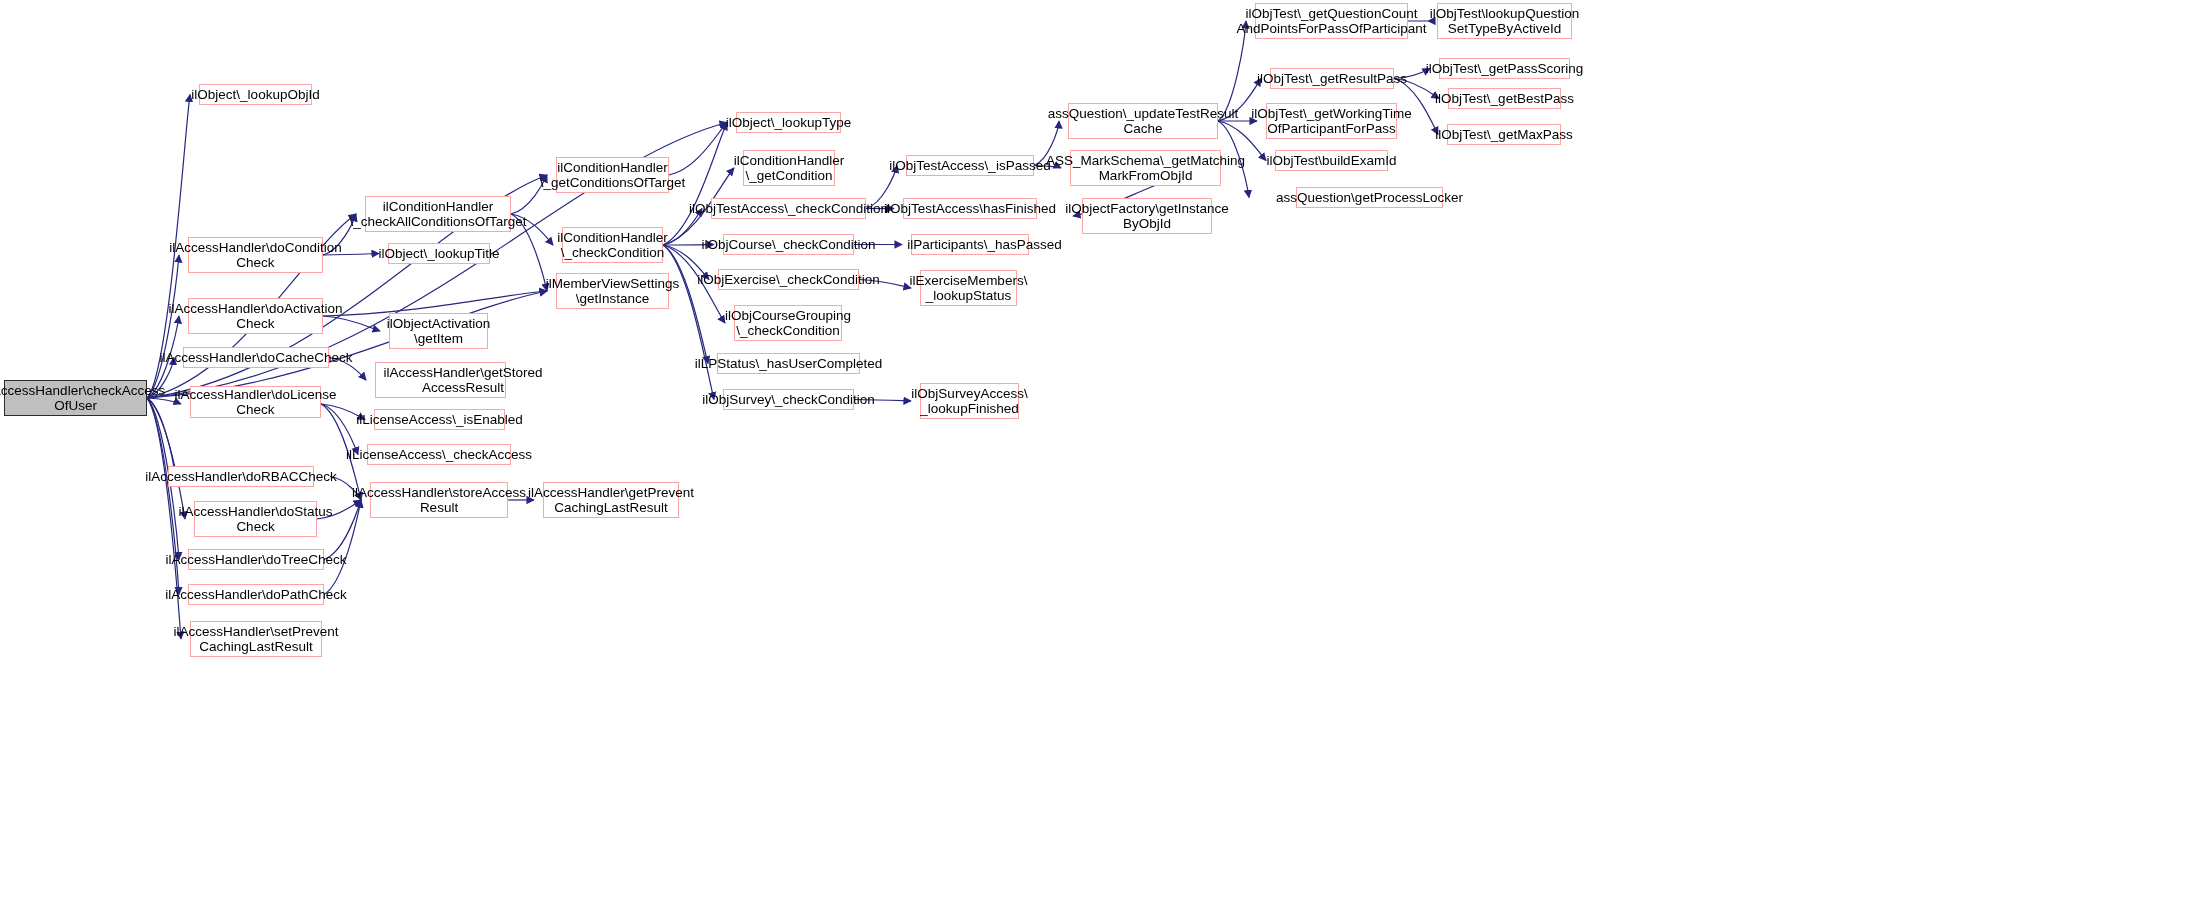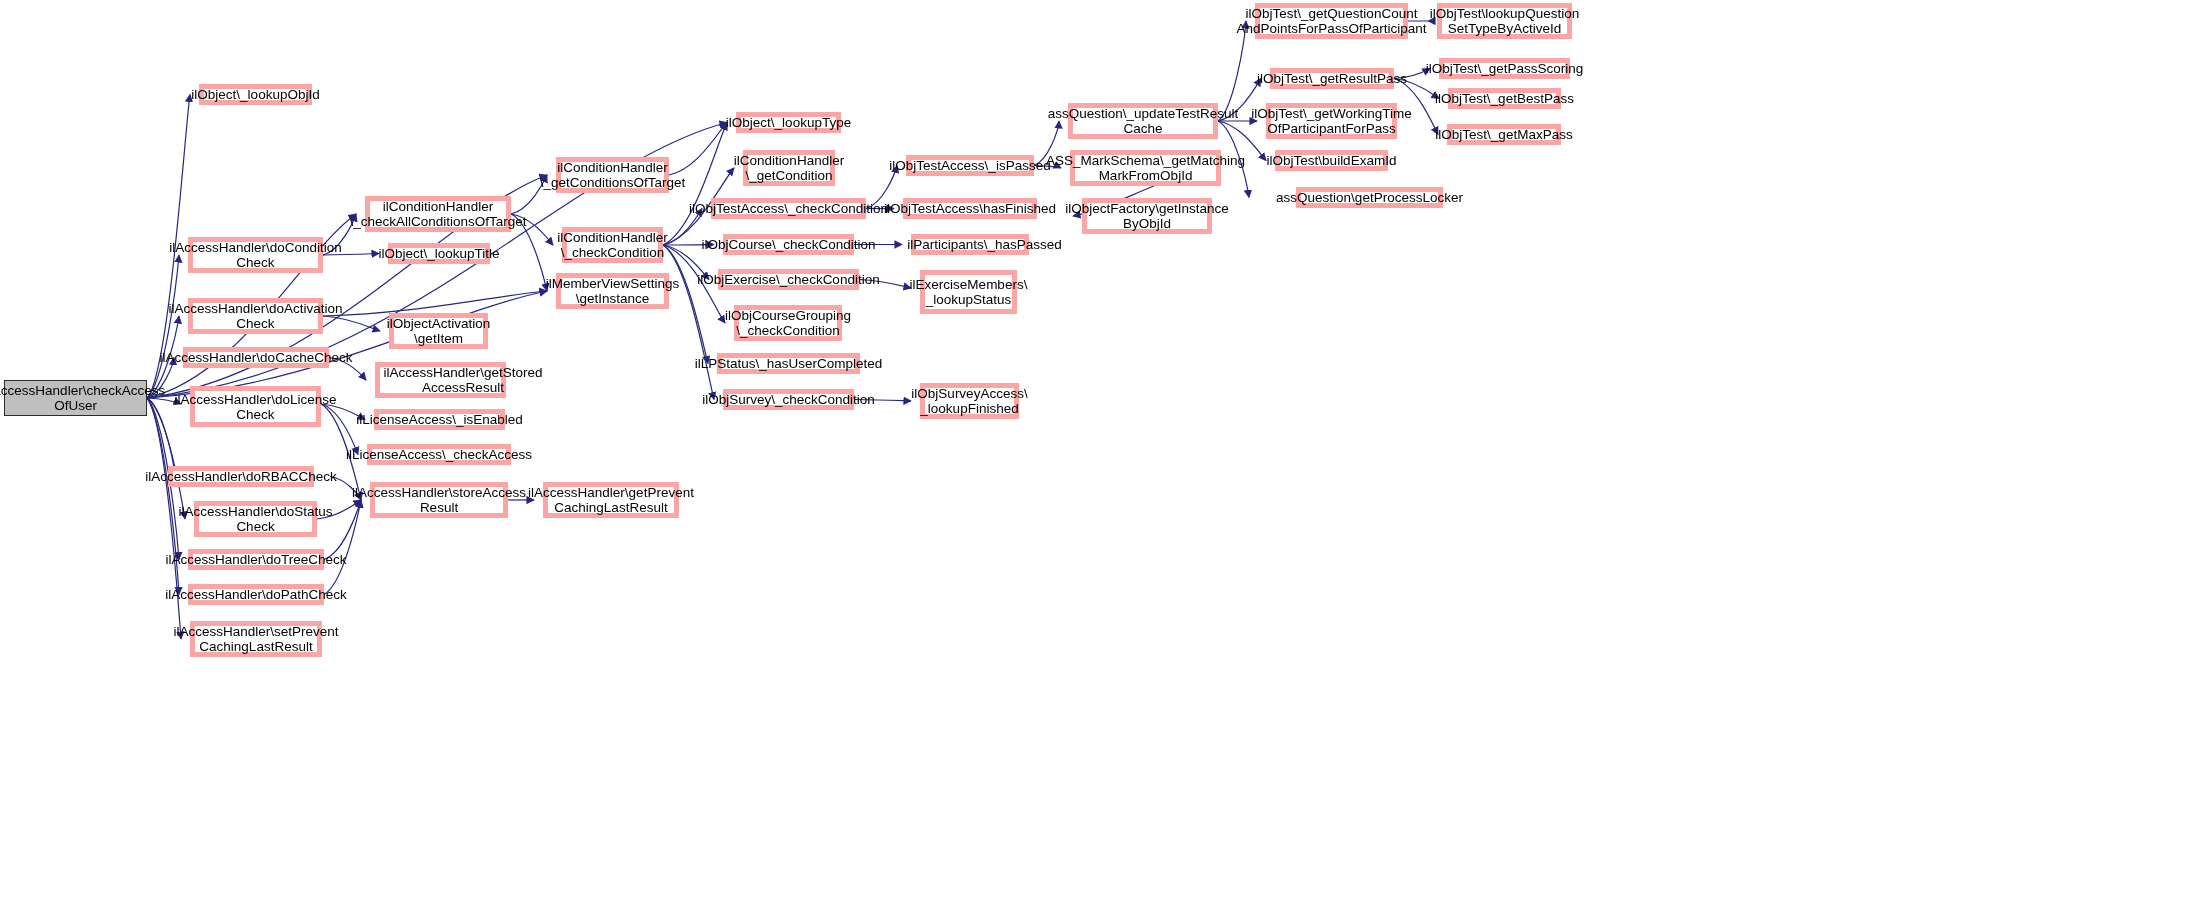--- a/index.html
+++ b/index.html
@@ -1,19 +1,19 @@
 <!DOCTYPE html>
 <html><head>
 <meta charset="utf-8">
 <style>
   html,body{margin:0;padding:0;background:#ffffff;}
   body{font-family:"Liberation Sans", sans-serif;}
   #canvas{position:relative;width:2205px;height:923px;background:#fff;overflow:hidden;}
   svg.edges{position:absolute;left:0;top:0;width:2205px;height:923px;pointer-events:none;}
-  .node{position:absolute;box-sizing:border-box;border:5px solid #fca5a5;background:#ffffff;
+  .node{position:absolute;box-sizing:border-box;border:1px solid #fca5a5;background:#ffffff;
         display:flex;align-items:center;justify-content:center;text-align:center;
         font-size:13.5px;line-height:15px;color:#000;letter-spacing:0px;white-space:pre-line;
         padding:1px 3px;}
   .node.root{background:#bfbfbf;border:1px solid #2b2b2b;}
 </style>
 </head>
 <body>
 
 <div id="canvas">
   <svg class="edges">
@@ -83,21 +83,21 @@
   </svg>
   <div id="node-layer">
       <div class="node root" style="left: 4px; top: 380px; width: 143px; height: 36px;">ilAccessHandler\checkAccess
 OfUser</div>
       <div class="node" style="left: 199px; top: 84px; width: 113px; height: 21px;">ilObject\_lookupObjId</div>
       <div class="node" style="left: 188px; top: 237px; width: 135px; height: 36px;">ilAccessHandler\doCondition
 Check</div>
       <div class="node" style="left: 188px; top: 298px; width: 135px; height: 36px;">ilAccessHandler\doActivation
 Check</div>
       <div class="node" style="left: 183px; top: 347px; width: 146px; height: 21px;">ilAccessHandler\doCacheCheck</div>
-      <div class="node" style="left: 190px; top: 386px; width: 131px; height: 41px;">ilAccessHandler\doLicense
+      <div class="node" style="left: 190px; top: 386px; width: 131px; height: 32px;">ilAccessHandler\doLicense
 Check</div>
       <div class="node" style="left: 168px; top: 466px; width: 146px; height: 21px;">ilAccessHandler\doRBACCheck</div>
       <div class="node" style="left: 194px; top: 501px; width: 123px; height: 36px;">ilAccessHandler\doStatus
 Check</div>
       <div class="node" style="left: 188px; top: 549px; width: 136px; height: 21px;">ilAccessHandler\doTreeCheck</div>
       <div class="node" style="left: 188px; top: 584px; width: 136px; height: 21px;">ilAccessHandler\doPathCheck</div>
       <div class="node" style="left: 190px; top: 621px; width: 132px; height: 36px;">ilAccessHandler\setPrevent
 CachingLastResult</div>
       <div class="node" style="left: 365px; top: 196px; width: 146px; height: 36px;">ilConditionHandler
 \_checkAllConditionsOfTarget</div>
@@ -124,21 +124,21 @@
       <div class="node" style="left: 711px; top: 198px; width: 155px; height: 21px;">ilObjTestAccess\_checkCondition</div>
       <div class="node" style="left: 723px; top: 234px; width: 131px; height: 21px;">ilObjCourse\_checkCondition</div>
       <div class="node" style="left: 718px; top: 269px; width: 141px; height: 21px;">ilObjExercise\_checkCondition</div>
       <div class="node" style="left: 734px; top: 305px; width: 108px; height: 36px;">ilObjCourseGrouping
 \_checkCondition</div>
       <div class="node" style="left: 717px; top: 353px; width: 143px; height: 21px;">ilLPStatus\_hasUserCompleted</div>
       <div class="node" style="left: 723px; top: 389px; width: 131px; height: 21px;">ilObjSurvey\_checkCondition</div>
       <div class="node" style="left: 906px; top: 155px; width: 128px; height: 21px;">ilObjTestAccess\_isPassed</div>
       <div class="node" style="left: 903px; top: 198px; width: 134px; height: 21px;">ilObjTestAccess\hasFinished</div>
       <div class="node" style="left: 911px; top: 234px; width: 118px; height: 21px; padding-left: 32px;">ilParticipants\_hasPassed</div>
-      <div class="node" style="left: 920px; top: 270px; width: 97px; height: 44px;">ilExerciseMembers\
+      <div class="node" style="left: 920px; top: 270px; width: 97px; height: 36px;">ilExerciseMembers\
 _lookupStatus</div>
       <div class="node" style="left: 920px; top: 383px; width: 99px; height: 36px;">ilObjSurveyAccess\
 _lookupFinished</div>
       <div class="node" style="left: 1068px; top: 103px; width: 150px; height: 36px;">assQuestion\_updateTestResult
 Cache</div>
       <div class="node" style="left: 1070px; top: 150px; width: 151px; height: 36px;">ASS_MarkSchema\_getMatching
 MarkFromObjId</div>
       <div class="node" style="left: 1082px; top: 198px; width: 130px; height: 36px;">ilObjectFactory\getInstance
 ByObjId</div>
       <div class="node" style="left: 1255px; top: 3px; width: 153px; height: 36px;">ilObjTest\_getQuestionCount

